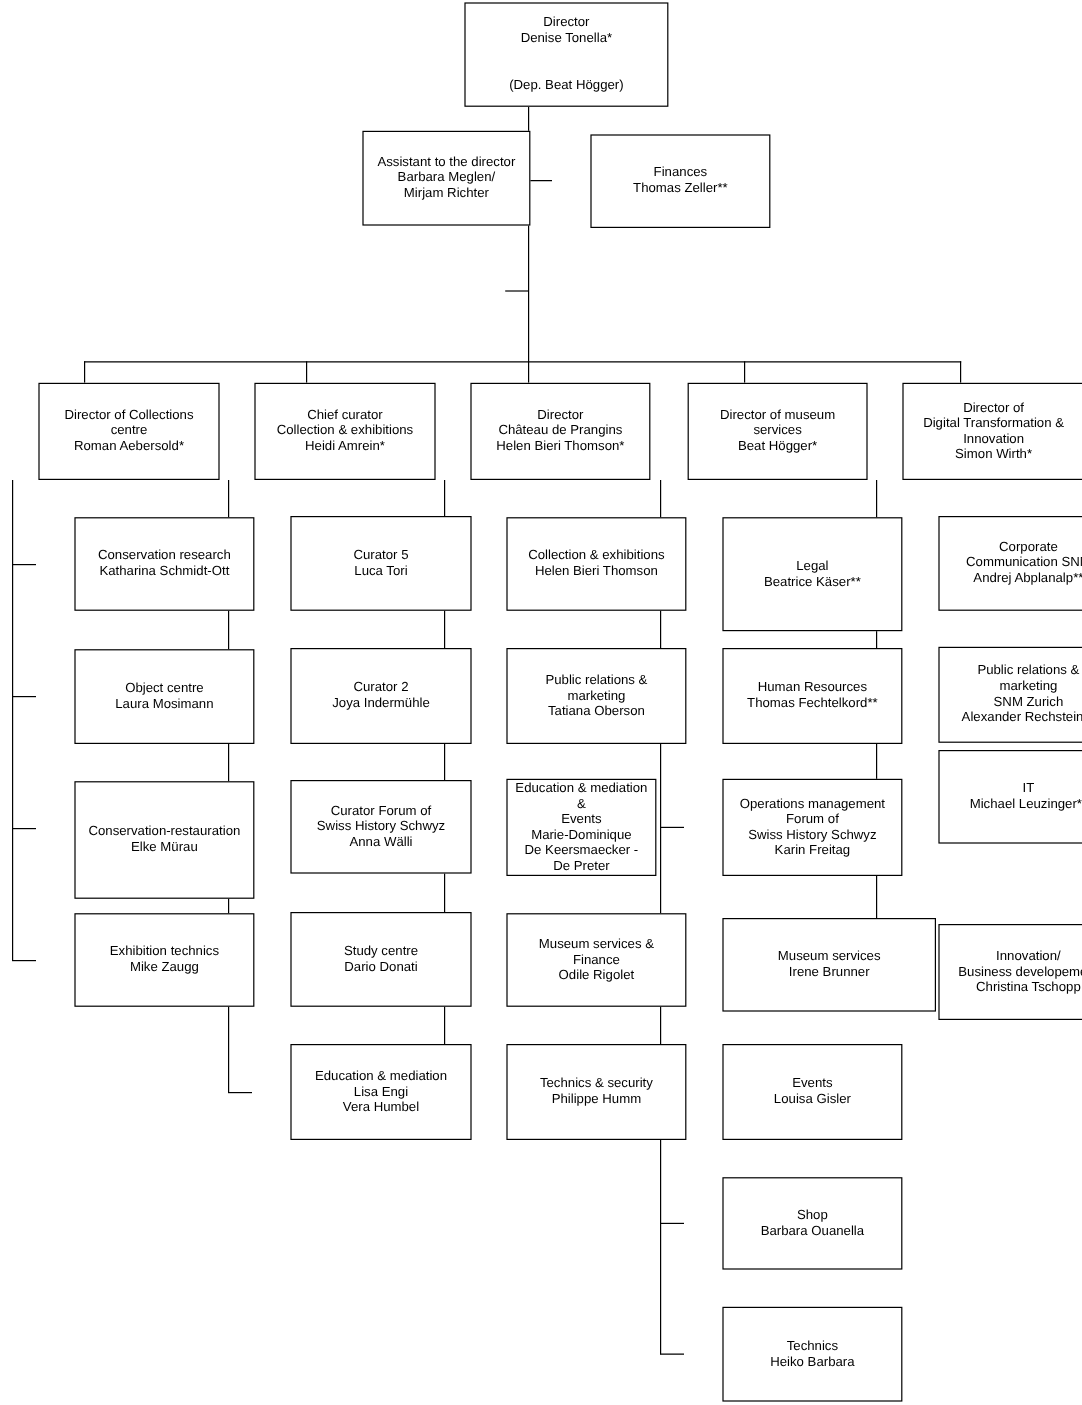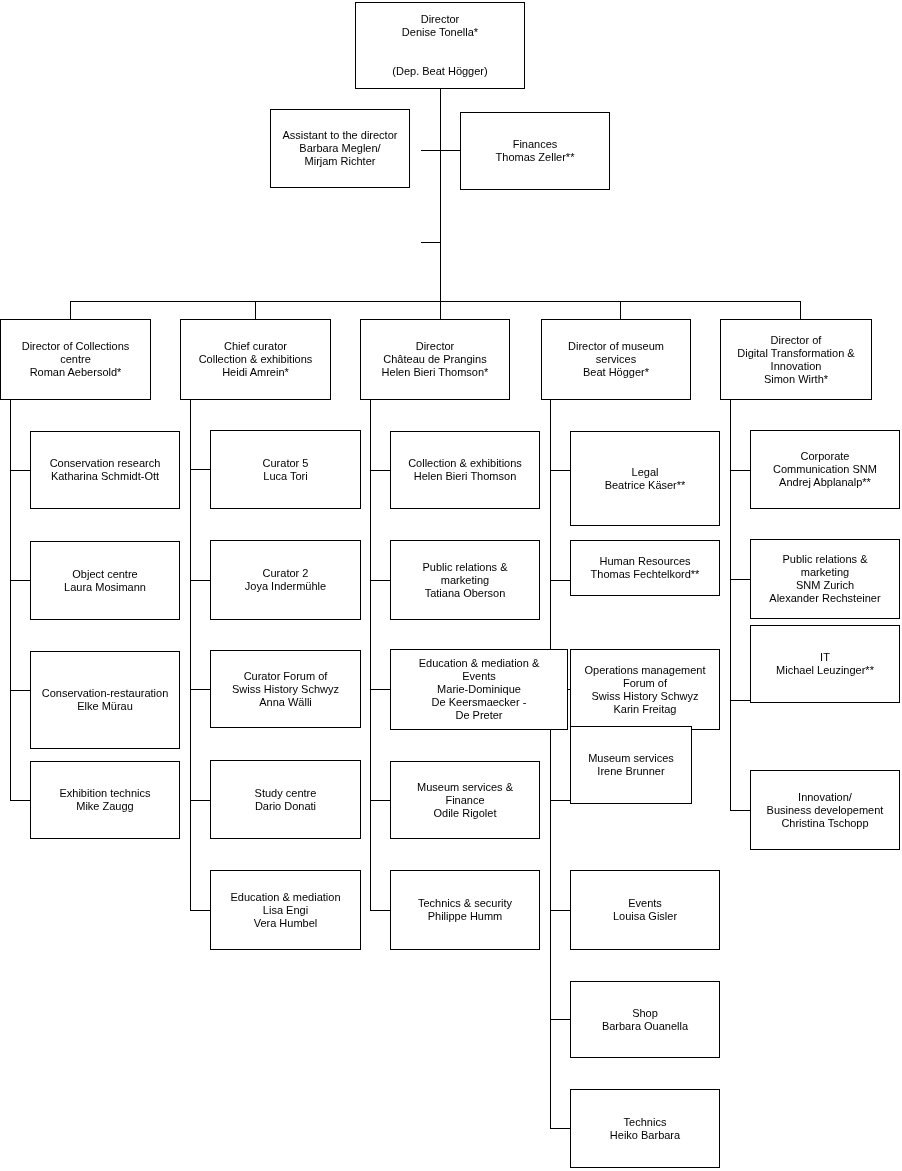--- a/index.html
+++ b/index.html
@@ -33,20 +33,21 @@
     background: #ffffff;
     color: #000000;
     font-size: 11px;
     line-height: 13px;
     text-align: center;
     white-space: pre-line;
     display: flex;
     align-items: center;
     justify-content: center;
     padding: 0 2px;
+    margin-left: 32px;
   }
 </style>
 </head>
 <body>
 
 <div class="stage">
 
   <svg class="connectors" width="902" height="1171" viewBox="0 0 902 1171">
 
     <line x1="440.5" y1="89" x2="440.5" y2="319"></line>
@@ -142,40 +143,40 @@
 Lisa Engi
 Vera Humbel</div>
   <div class="node" style="left:210px;top:760px;width:151px;height:79px">Study centre
 Dario Donati</div>
 
   <div class="node" style="left:390px;top:431px;width:150px;height:78px">Collection &amp; exhibitions
 Helen Bieri Thomson</div>
   <div class="node" style="left:390px;top:540px;width:150px;height:80px">Public relations &amp;
 marketing
 Tatiana Oberson</div>
-  <div class="node" style="left:390px;top:649px;width:178px;height:81px">Education &amp; mediation &amp;
+  <div class="node" style="left:390px;top:649px;width:125px;height:81px">Education &amp; mediation &amp;
 Events
 Marie-Dominique
 De Keersmaecker -
 De Preter</div>
   <div class="node" style="left:390px;top:870px;width:150px;height:80px">Technics &amp; security
 Philippe Humm</div>
   <div class="node" style="left:390px;top:761px;width:150px;height:78px">Museum services &amp;
 Finance
 Odile Rigolet</div>
 
   <div class="node" style="left:570px;top:431px;width:150px;height:95px">Legal
 Beatrice Käser**</div>
-  <div class="node" style="left:570px;top:540px;width:150px;height:56px">Human Resources
+  <div class="node" style="left:570px;top:540px;width:150px;height:80px">Human Resources
 Thomas Fechtelkord**</div>
   <div class="node" style="left:570px;top:649px;width:150px;height:81px">Operations management
 Forum of
 Swiss History Schwyz
 Karin Freitag</div>
-  <div class="node" style="left:570px;top:726px;width:122px;height:78px">Museum services
+  <div class="node" style="left:570px;top:765px;width:178px;height:78px">Museum services
 Irene Brunner</div>
   <div class="node" style="left:570px;top:870px;width:150px;height:80px">Events
 Louisa Gisler</div>
   <div class="node" style="left:570px;top:981px;width:150px;height:77px">Shop
 Barbara Ouanella</div>
   <div class="node" style="left:570px;top:1089px;width:150px;height:79px">Technics
 Heiko Barbara</div>
 
   <div class="node" style="left:750px;top:430px;width:150px;height:79px">Corporate
 Communication SNM

